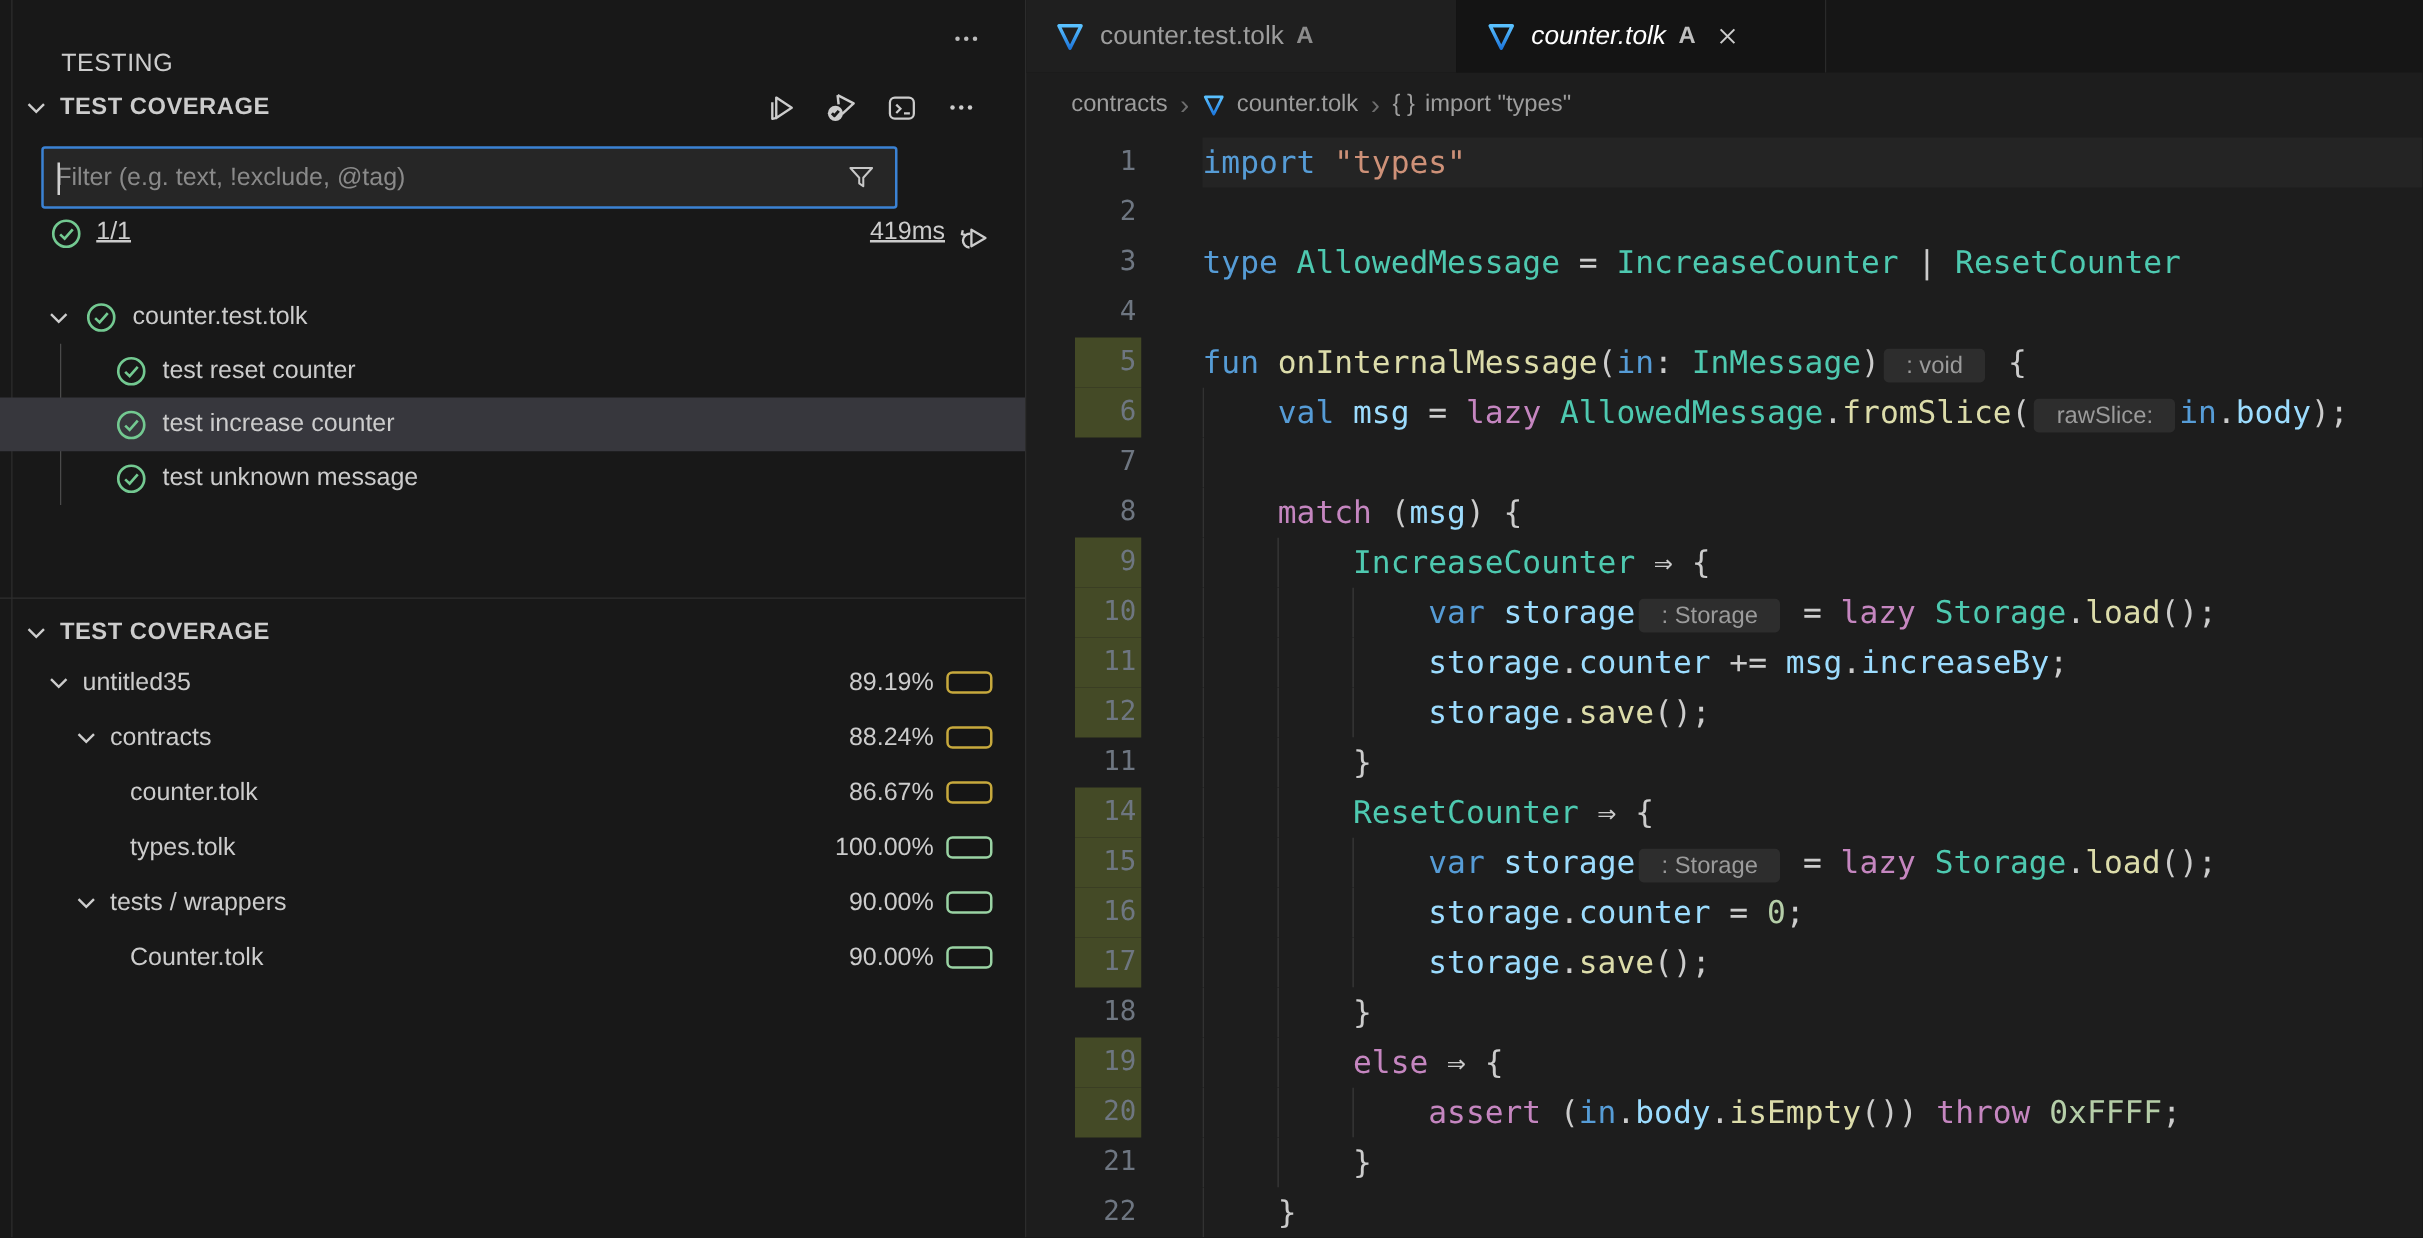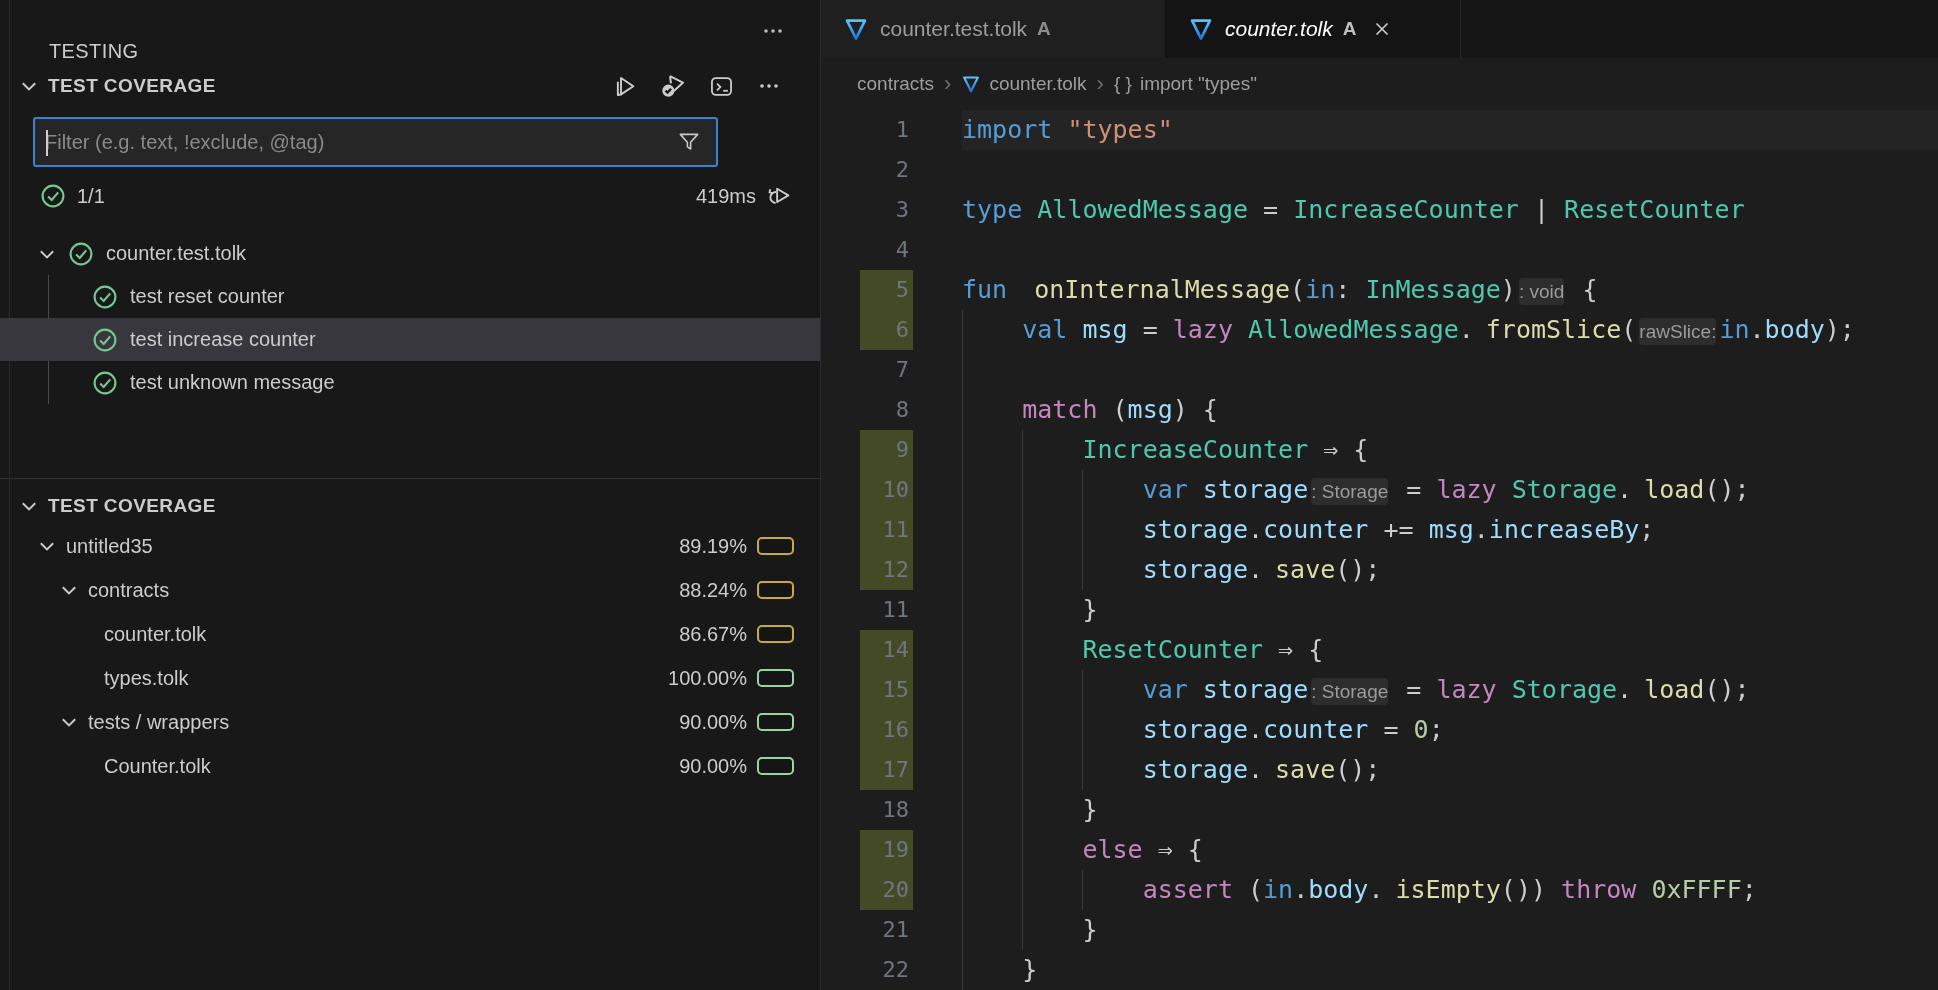--- a/index.html
+++ b/index.html
@@ -27,21 +27,21 @@
 
   .filter-box { position:absolute; left:33px; top:117px; width:685px; height:50px;
     background:#262626; border:2px solid var(--accent,#3b82d4); border-radius:3px;
     display:flex; align-items:center; padding:0 10px; }
   .filter-box input { flex:1; background:transparent; border:none; outline:none;
     color:#cccccc; font-size:20px; font-family:"Liberation Sans",sans-serif; }
   .filter-box input::placeholder { color:#8a8a8a; }
   .caret { position:absolute; left:11px; top:11px; width:2px; height:26px; background:#cfcfcf; }
 
   .results-row { position:absolute; left:0; top:174px; width:100%; height:44px;
-    display:flex; align-items:center; padding:0 24px 0 40px; font-size:20px; }
+    display:flex; padding:0 24px 0 40px; font-size:20px;text-decoration:underline; }
   .results-count { margin-left:11px; color:#cccccc; }
   .duration { color:#cccccc; margin-right:6px; }
 
   .tree { position:absolute; left:0; top:232px; width:100%; }
   .tree-guide { position:absolute; left:48px; top:43px; width:1px; height:129px; background:#4a4a4a; }
   .tree-row { position:relative; height:43px; display:flex; align-items:center; font-size:20px; color:#cccccc; cursor:pointer; }
   .tree-row.selected { background:#37373d; }
   .tree-row .chev { display:inline-flex; width:22px; height:22px; margin-right:10px; }
   .tree-row .check { display:inline-flex; width:26px; height:26px; margin-right:12px; }
   .tree-row.lvl0 { padding-left:36px; }
@@ -88,27 +88,27 @@
   .cov-strip { position:absolute; left:39px; top:0; width:53px; height:40px; background:#444a26; }
   .lnum { position:absolute; right:4px; top:0; line-height:40px; font-size:22px; color:#6e7681; }
   .code-content { position:relative; flex:1; margin-left:49px; line-height:40px;
     white-space:pre; overflow:hidden; }
   .code-content.cur { background:#242424; }
   .iguide { position:absolute; top:0; width:1px; height:40px; background:#3a3a3a; }
   .tok { position:relative; z-index:1; }
   .tok-k { color:var(--syn-k,#569cd6); }
   .tok-c { color:var(--syn-c,#c586c0); }
   .tok-t { color:var(--syn-t,#4ec9b0); }
-  .tok-f { color:var(--syn-f,#dcdcaa);margin-left:12px; }
+  .tok-f { color:var(--syn-f,#dcdcaa); }
   .tok-v { color:var(--syn-v,#9cdcfe); }
   .tok-s { color:var(--syn-s,#ce9178); }
   .tok-n { color:var(--syn-n,#b5cea8); }
   .tok-p { color:var(--syn-p,#cccccc); }
   .tok-h { font-family:"Liberation Sans",sans-serif; font-size:19px; color:#9b9b9b;
-    background:#2d2d2d; border-radius:4px; padding:3px 0; margin:0 3px; }
+    background:#2d2d2d; border-radius:4px; padding:3px 18px; margin:0 3px; }
   svg { display:block; }
 </style>
 </head>
 <body>
 
 <svg width="0" height="0" style="position:absolute">
   <defs>
     <linearGradient id="tolkgrad" x1="0" y1="0" x2="0" y2="1">
       <stop offset="0%" stop-color="#5ac1ff"></stop>
       <stop offset="100%" stop-color="#1e78dd"></stop>

